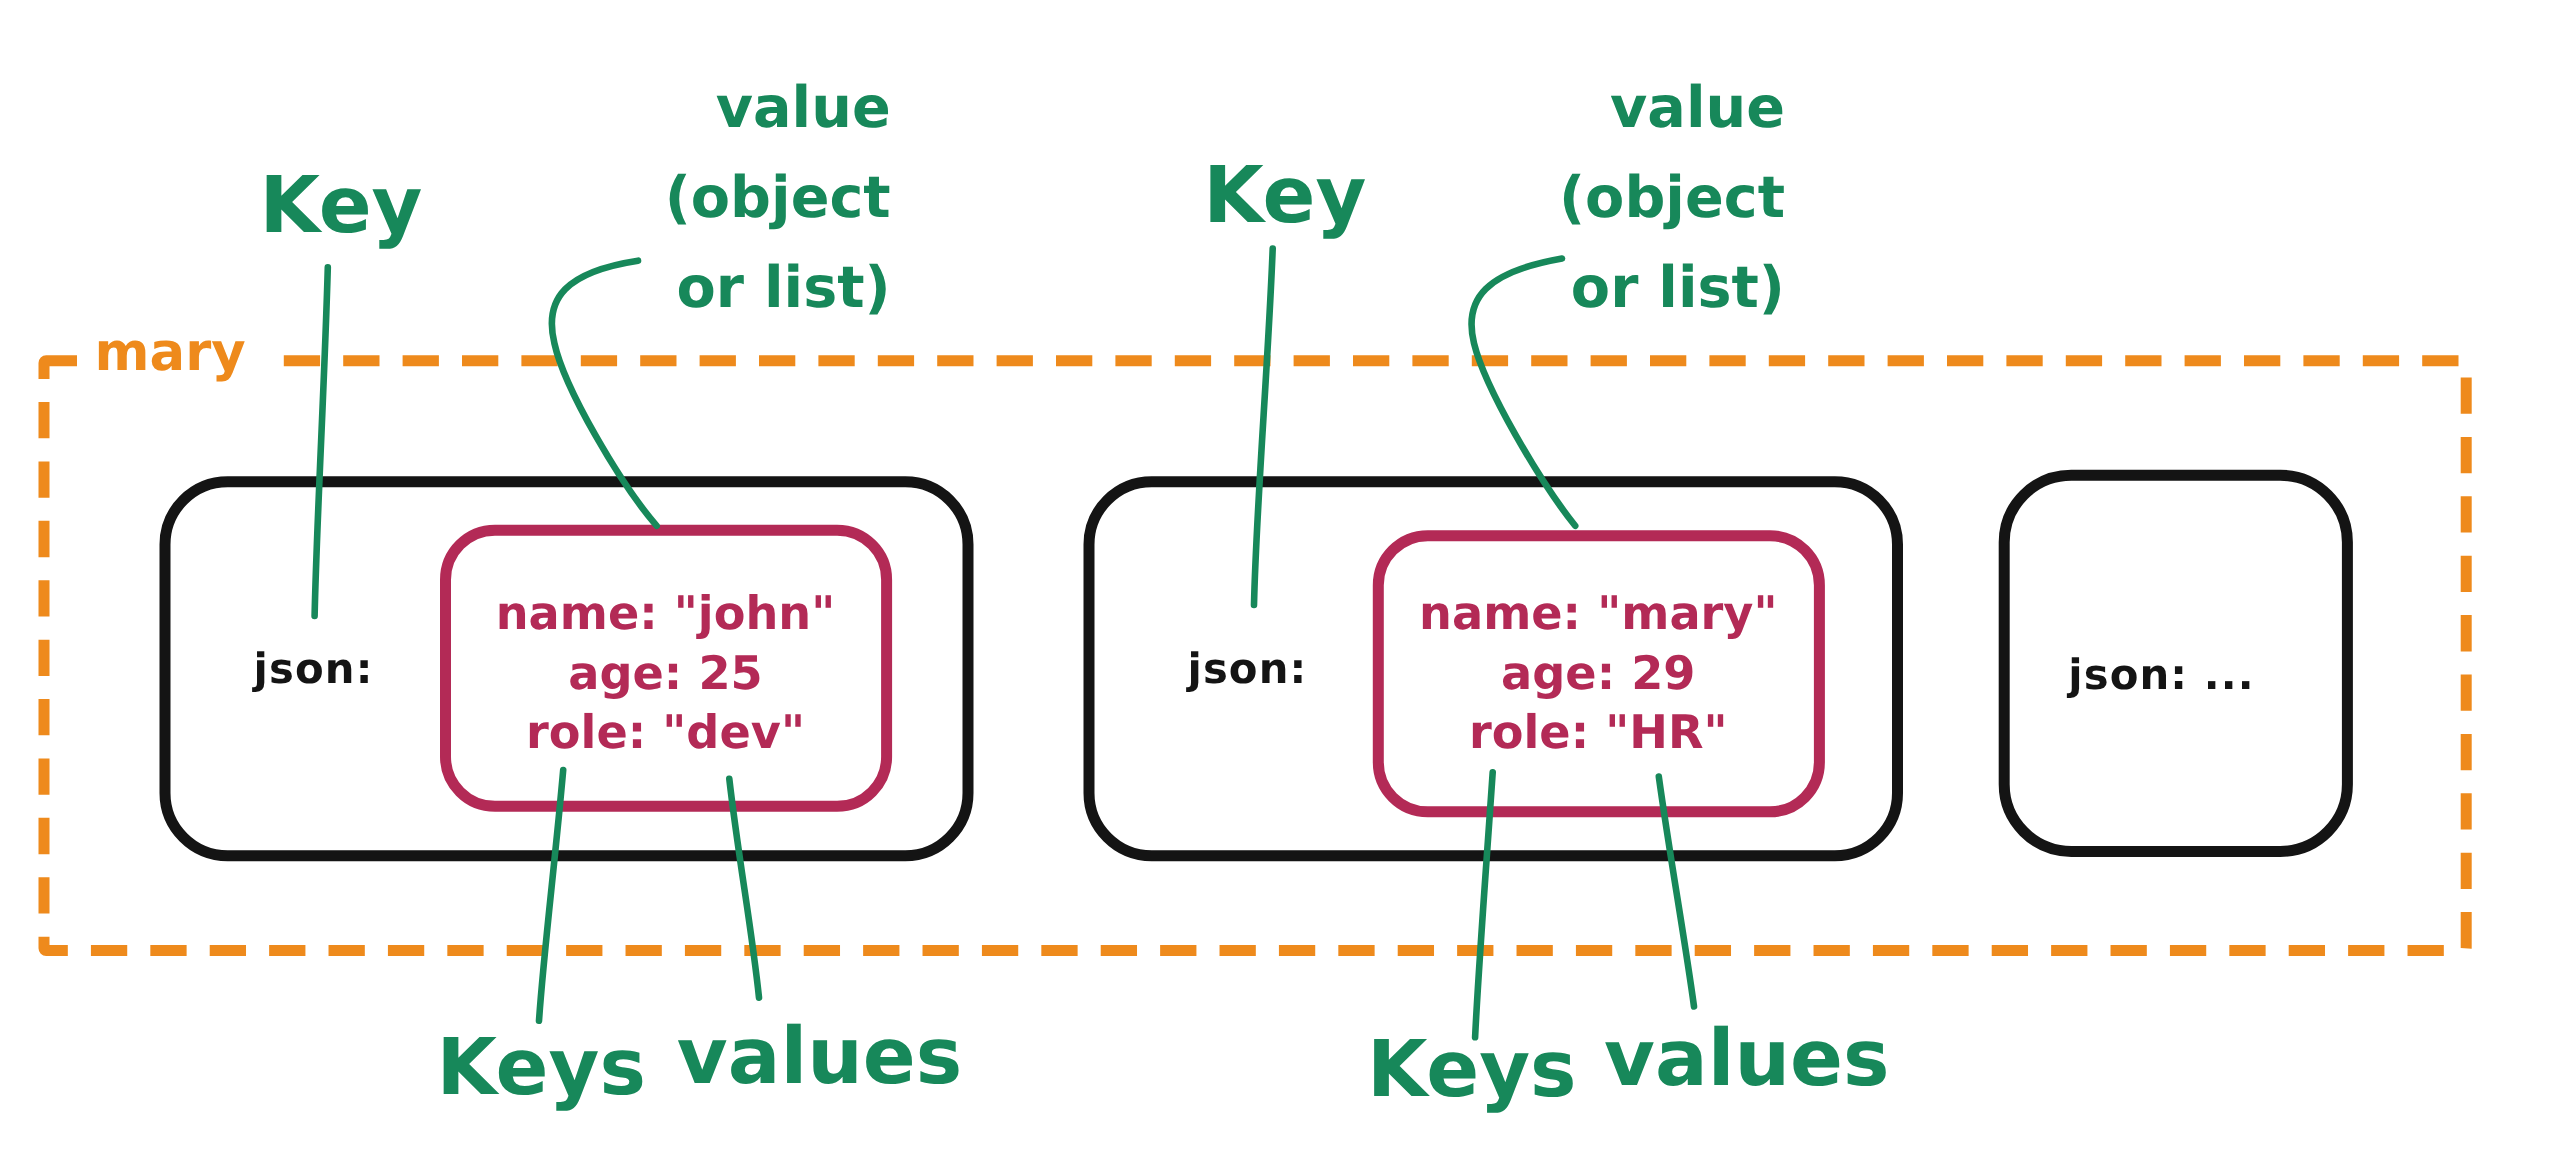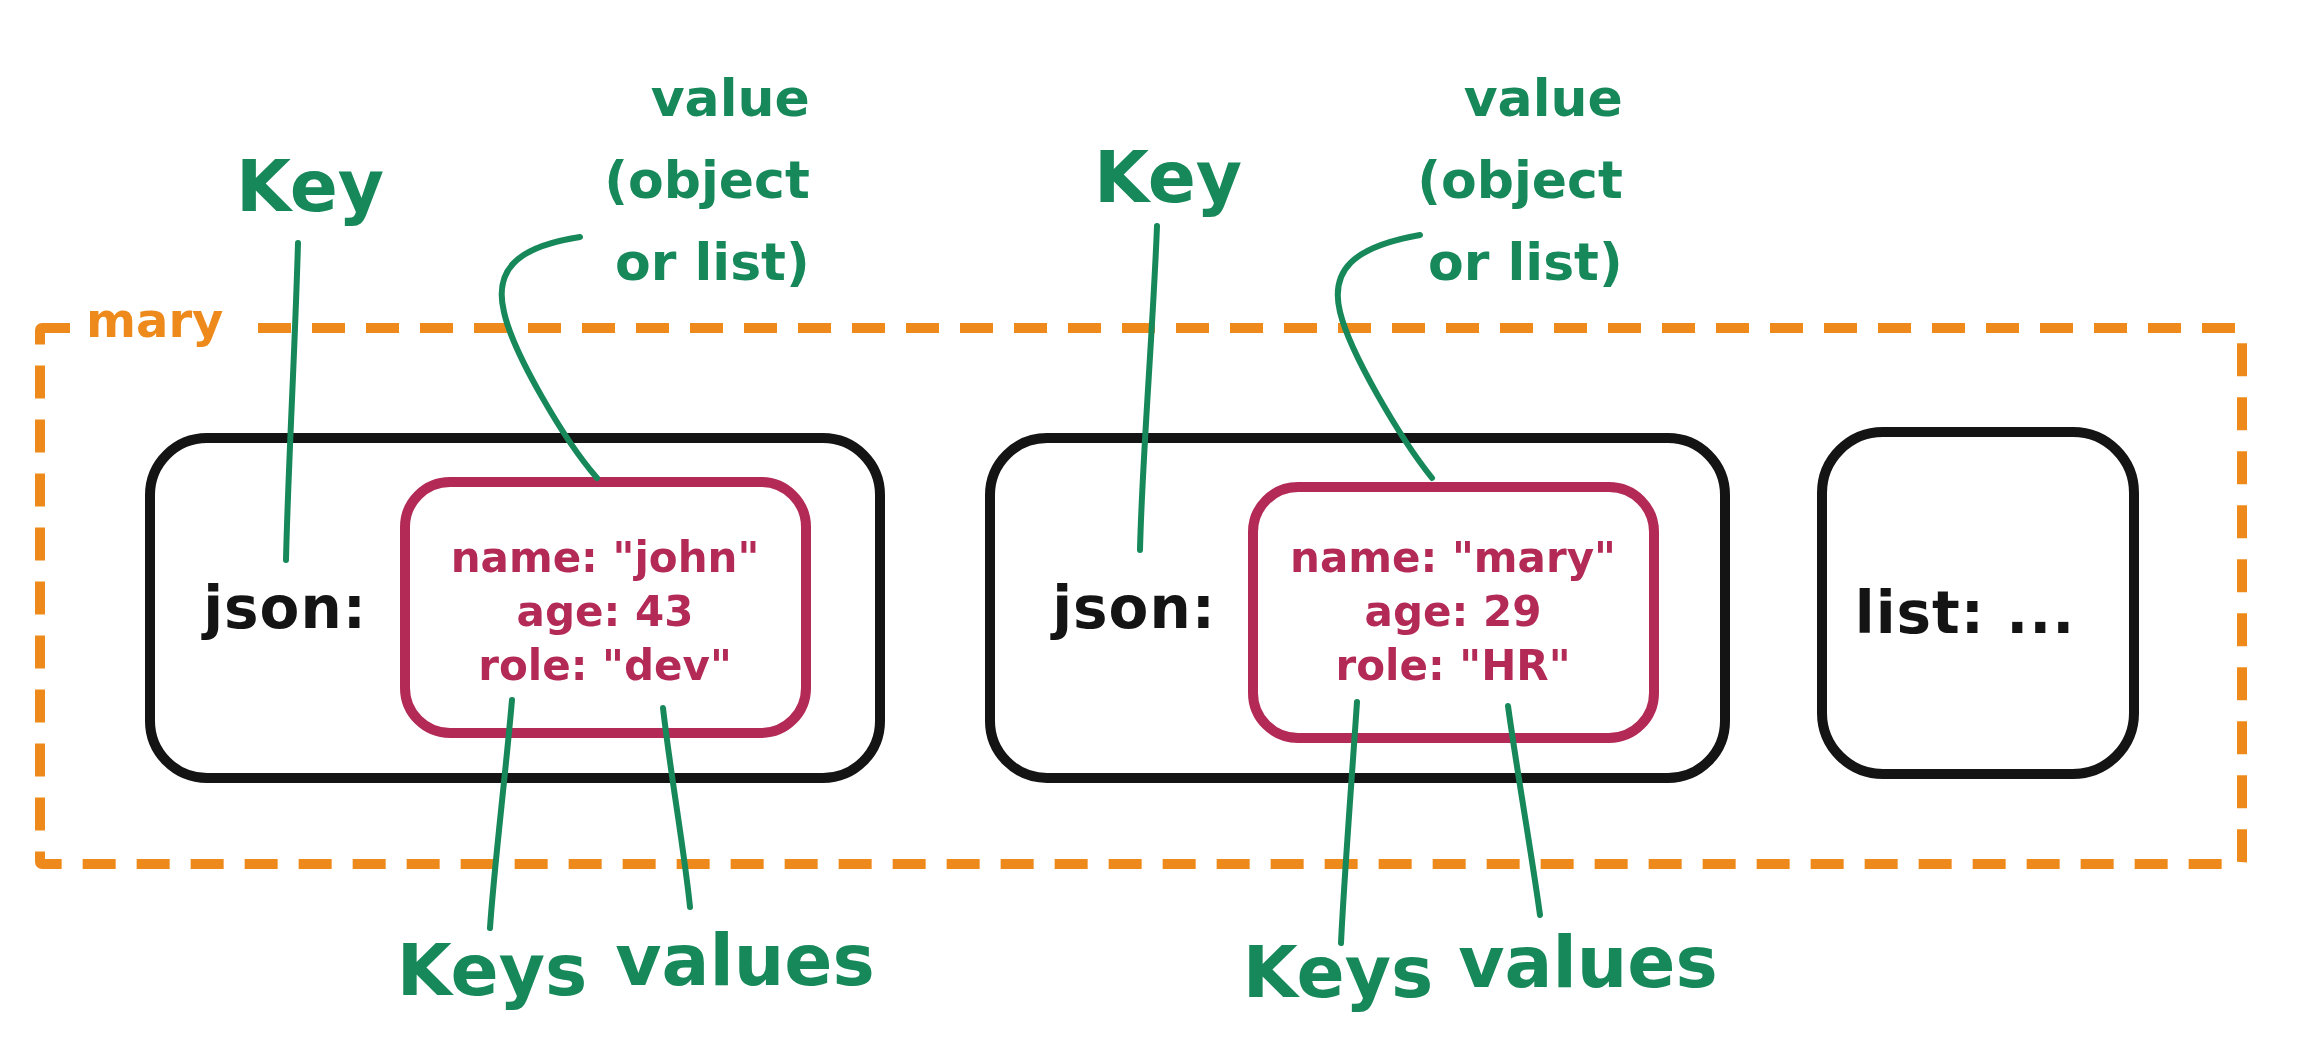--- a/index.html
+++ b/index.html
@@ -66,21 +66,21 @@
   .txt {
     position: absolute;
     transform: translate(-50%, -50%);
     white-space: nowrap;
     z-index: 4;
     font-weight: 600;
   }
 
   .json-key {
     color: var(--ink);
-    font-size: 58px;
+    font-size: 38px;
     letter-spacing: 1px;
   }
   .jk1 { left: 285px;  top: 608px; }
   .jk2 { left: 1134px; top: 608px; }
   .jk3 { left: 1965px; top: 613px; }
 
   .red-text {
     color: var(--crimson);
     font-size: 42px;
     line-height: 54px;
@@ -134,25 +134,25 @@
 
   <div class="obj-box box1"></div>
   <div class="obj-box box2"></div>
   <div class="obj-box box3"></div>
 
   <div class="red-box red1"></div>
   <div class="red-box red2"></div>
 
   <div class="txt json-key jk1">json:</div>
   <div class="txt json-key jk2">json:</div>
-  <div class="txt json-key jk3">list: ...</div>
+  <div class="txt json-key jk3">json: ...</div>
 
   <div class="txt red-text rt1">
     <div>name: "john"</div>
-    <div>age: 43</div>
+    <div>age: 25</div>
     <div>role: "dev"</div>
   </div>
   <div class="txt red-text rt2">
     <div>name: "mary"</div>
     <div>age: 29</div>
     <div>role: "HR"</div>
   </div>
 
   <div class="txt green-label key1">Key</div>
   <div class="txt green-label key2">Key</div>

